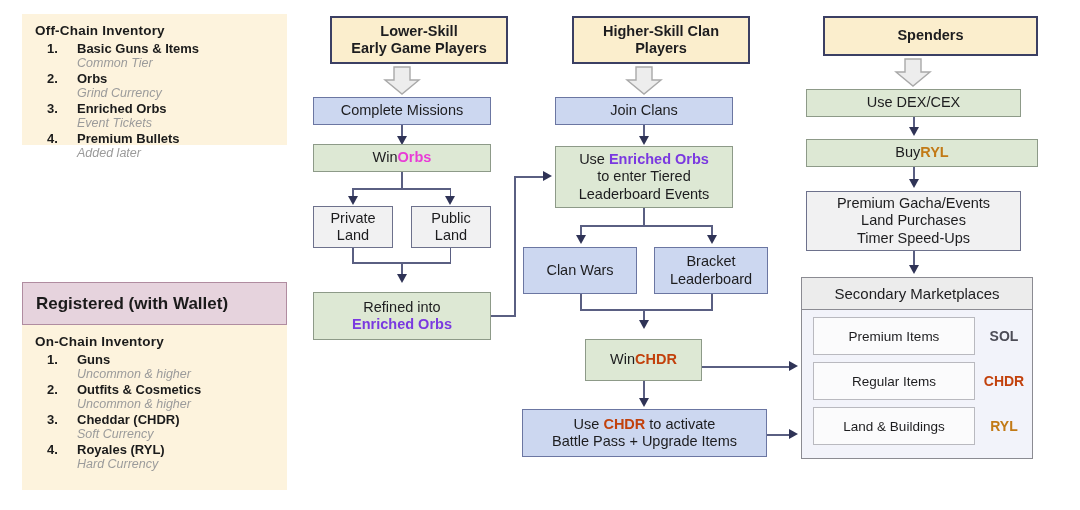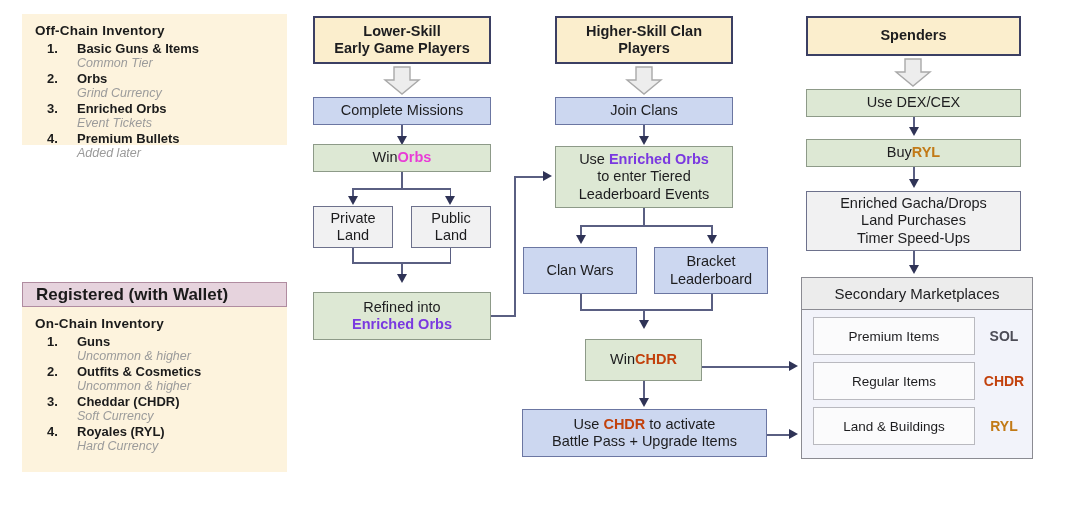--- a/index.html
+++ b/index.html
@@ -22,20 +22,21 @@
     border:1.6px solid #5a5f82;
     background:#ffffff;
     font-size:14.5px;
     color:#1d1d1f;
   }
   .actor{
     background:#fbeecd;
     border:2.4px solid #3b3f63;
     font-weight:bold;
     font-size:14.5px;
+    margin-left:17px;
   }
   .blue{background:#ccd7f0;border-color:#6b76a2;}
   .green{background:#dde8d4;border-color:#8d9a88;}
   .plain{background:#f1f1f2;border-color:#6d718c;}
 
   
   .panel{position:absolute;box-sizing:border-box;}
   .panel-head{
     box-sizing:border-box;
     background:#e6d3dd;
@@ -141,21 +142,21 @@
 
       <div class="inv-row">
         <span class="inv-num">4.</span>
         <span class="inv-main">Premium Bullets</span>
       </div>
       <div class="inv-desc">Added later</div>
     </div>
   </div>
 
   <div class="panel" style="left:22px;top:282px;width:265px;">
-    <div class="panel-head" style="height:25px;text-align:center;">Registered (with Wallet)</div>
+    <div class="panel-head" style="height:43px;text-align:center;">Registered (with Wallet)</div>
     <div class="panel-body" style="height:165px;">
       <div class="panel-sub">On-Chain Inventory</div>
 
       <div class="inv-row">
         <span class="inv-num">1.</span>
         <span class="inv-main">Guns</span>
       </div>
       <div class="inv-desc">Uncommon &amp; higher</div>
 
       <div class="inv-row">
@@ -297,30 +298,30 @@
     <svg width="38" height="30" viewBox="0 0 38 30">
       <polygon points="11,1 27,1 27,14 36,14 19,28 2,14 11,14" fill="#ededed" stroke="#a9a9a9" stroke-width="1.4"></polygon>
     </svg>
   </div>
 
   <div class="box green" style="left:806px;top:89px;width:215px;height:28px;">Use DEX/CEX</div>
 
   <div class="ln lnv" style="left:913px;top:117px;height:12px;"></div>
   <div class="arrowdown" style="left:908.5px;top:127px;"></div>
 
-  <div class="box green" style="left:806px;top:139px;width:215px;height:28px;">
+  <div class="box green" style="left:806px;top:139px;width:232px;height:28px;">
     <span>Buy </span>
       <span class="tok-ryl">RYL</span>
   </div>
 
   <div class="ln lnv" style="left:913px;top:167px;height:14px;"></div>
   <div class="arrowdown" style="left:908.5px;top:179px;"></div>
 
   <div class="box plain" style="left:806px;top:191px;width:215px;height:60px;flex-direction:column;">
-    <span>Enriched Gacha/Drops</span>
+    <span>Premium Gacha/Events</span>
     <span>Land Purchases</span>
     <span>Timer Speed-Ups</span>
   </div>
 
   <div class="ln lnv" style="left:913px;top:251px;height:16px;"></div>
   <div class="arrowdown" style="left:908.5px;top:265px;"></div>
 
   <div class="mkt" style="left:801px;top:277px;width:232px;height:182px;">
     <div class="mkt-title">Secondary Marketplaces</div>
   </div>

